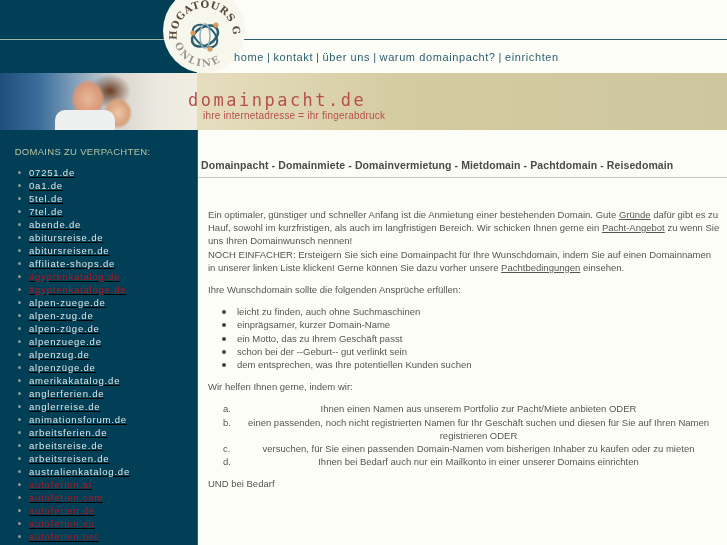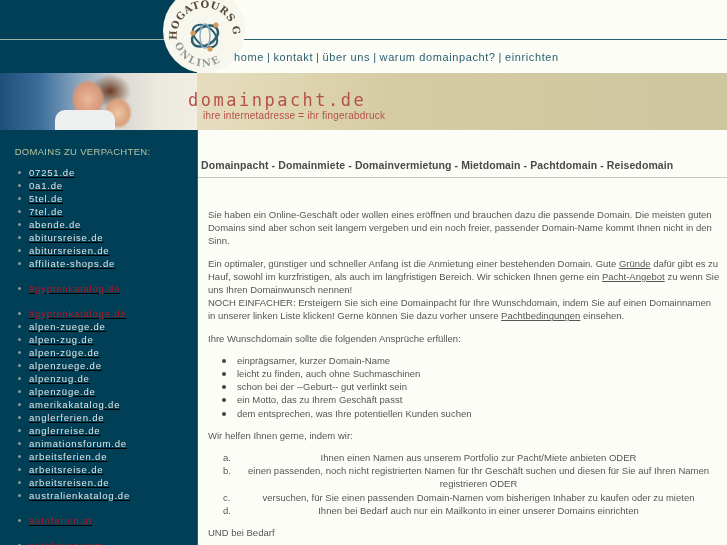--- a/index.html
+++ b/index.html
@@ -75,21 +75,21 @@
   }
   .domain-list { position: absolute; left: 18px; top: 166px; list-style: none; text-decoration: underline; }
   .domain-list li {
     height: 13px; line-height: 13px; font-size: 9.5px; letter-spacing: 0.8px;
     color: #e2e6e6; white-space: nowrap;
   }
   .domain-list li .bullet {
     display: inline-block; width: 3px; height: 3px; border-radius: 50%;
     background: #8a9a9c; margin-right: 8px; vertical-align: middle; position: relative; top: -1px;
   }
-  .domain-list li.red { color: #b8141e; margin-top: 12px; }
+  .domain-list li.red { color: #b8141e; }
   .domain-list li a { color: inherit; text-decoration: none; }
 
   
   .main-border {
     position: absolute; left: 197px; top: 130px; width: 1px; height: 415px;
     background: #2b5f70;
   }
   .main-heading {
     position: absolute; left: 201px; top: 159px;
     font-size: 10.5px; font-weight: bold; color: #4a4a4a; letter-spacing: 0.1px;
@@ -184,28 +184,27 @@
   <li class="red"><span class="bullet"></span><a href="#">autoferien.de</a></li>
   <li class="red"><span class="bullet"></span><a href="#">autoferien.eu</a></li>
   <li class="red"><span class="bullet"></span><a href="#">autoferien.net</a></li>
 </ul>
 
 <div class="main-border"></div>
 <h1 class="main-heading">Domainpacht - Domainmiete - Domainvermietung - Mietdomain - Pachtdomain - Reisedomain</h1>
 <div class="main-rule"></div>
 
 <div class="content">
-  <p>Sie haben ein Online-Geschäft oder wollen eines eröffnen und brauchen dazu die passende Domain. Die meisten guten Domains sind aber schon seit langem vergeben und ein noch freier, passender Domain-Name kommt Ihnen nicht in den Sinn.</p>
   <p><span>Ein optimaler, günstiger und schneller Anfang ist die Anmietung einer bestehenden Domain. Gute </span><a href="#">Gründe</a><span> dafür gibt es zu Hauf, sowohl im kurzfristigen, als auch im langfristigen Bereich. Wir schicken Ihnen gerne ein </span><a href="#">Pacht-Angebot</a><span> zu wenn Sie uns Ihren Domainwunsch nennen!</span><br><span>NOCH EINFACHER: Ersteigern Sie sich eine Domainpacht für Ihre Wunschdomain, indem Sie auf einen Domainnamen in unserer linken Liste klicken! Gerne können Sie dazu vorher unsere </span><a href="#">Pachtbedingungen</a><span> einsehen.</span></p>
   <p>Ihre Wunschdomain sollte die folgenden Ansprüche erfüllen:</p>
   <ul>
+    <li>leicht zu finden, auch ohne Suchmaschinen</li>
     <li>einprägsamer, kurzer Domain-Name</li>
-    <li>leicht zu finden, auch ohne Suchmaschinen</li>
+    <li>ein Motto, das zu Ihrem Geschäft passt</li>
     <li>schon bei der --Geburt-- gut verlinkt sein</li>
-    <li>ein Motto, das zu Ihrem Geschäft passt</li>
     <li>dem entsprechen, was Ihre potentiellen Kunden suchen</li>
   </ul>
   <p>Wir helfen Ihnen gerne, indem wir:</p>
   <ol>
     <li>
         <span class="marker">a.</span>
         <span class="txt">Ihnen einen Namen aus unserem Portfolio zur Pacht/Miete anbieten ODER</span>
       </li>
     <li>
         <span class="marker">b.</span>

